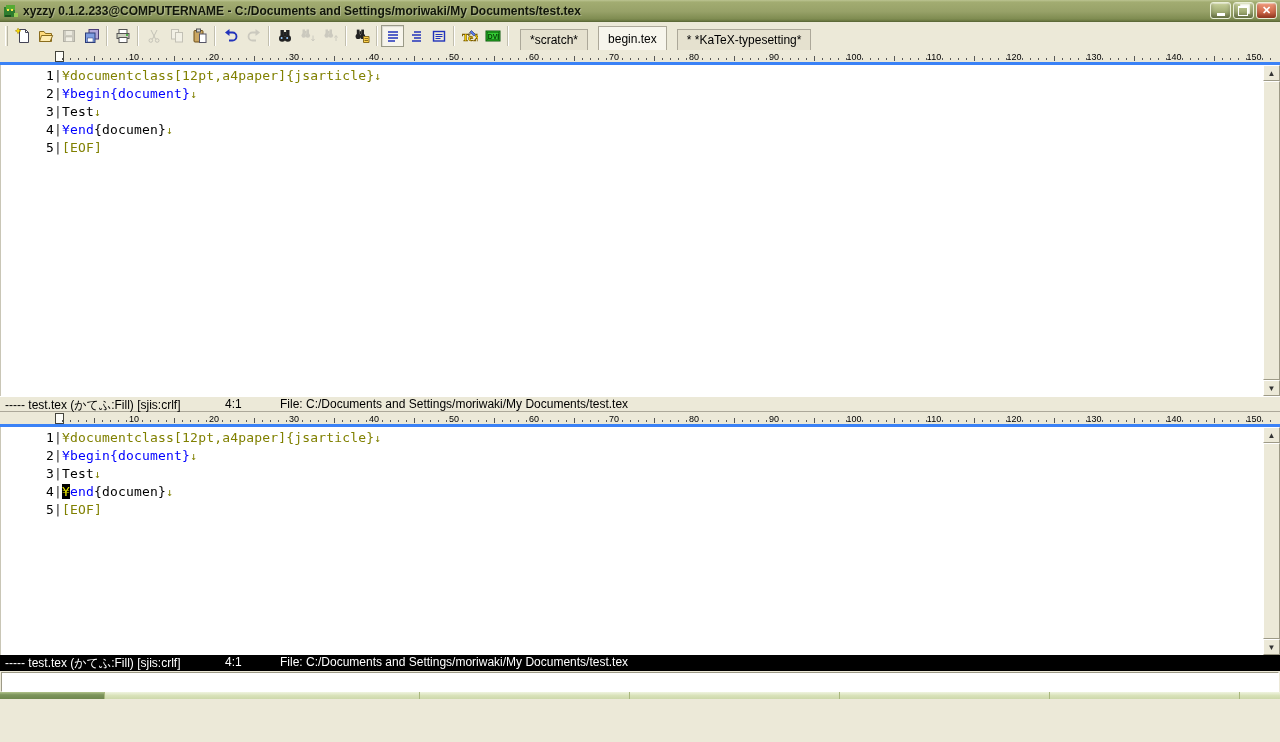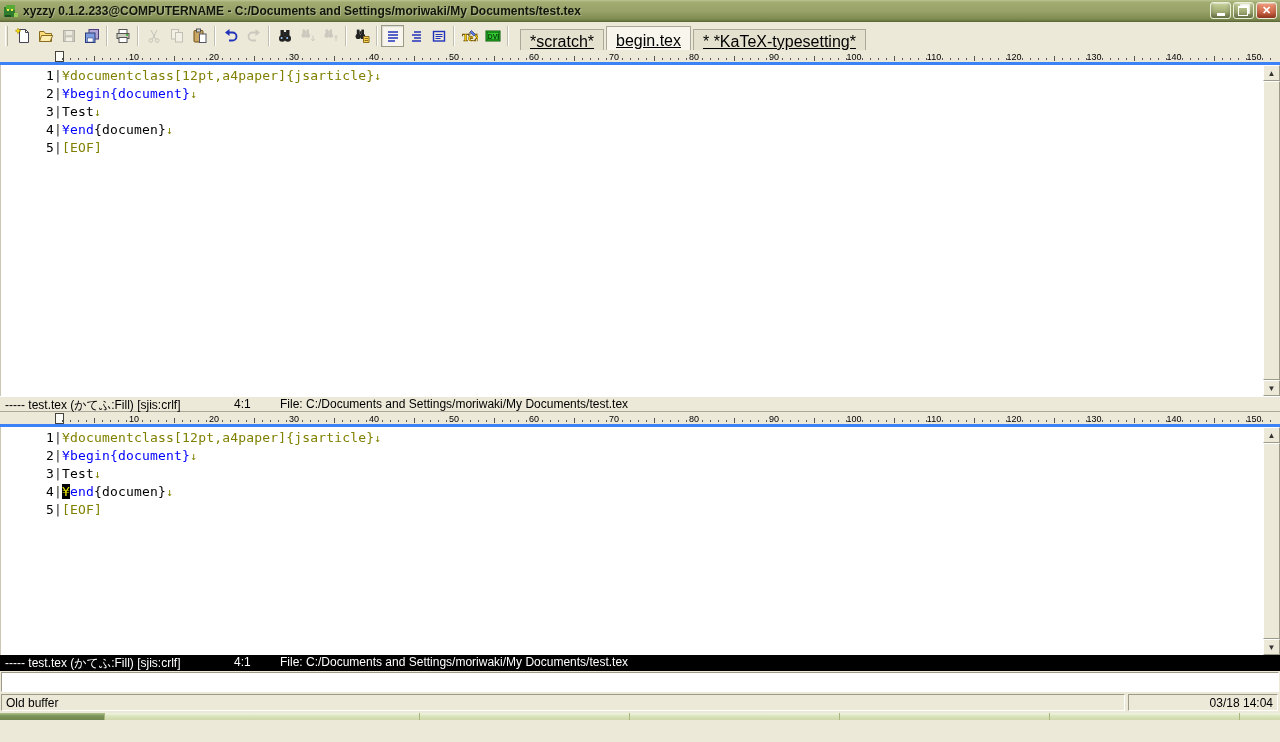--- a/index.html
+++ b/index.html
@@ -33,22 +33,22 @@
   
   .toolbar { height:28px; flex:none; background:#ece9d8; display:flex; align-items:center; padding:0 2px; }
   .tgrip { width:3px; height:20px; border-left:1px solid #fff; border-right:1px solid #b8b5a5; margin:0 3px; flex:none; }
   .tbtn { width:23px; height:22px; flex:none; display:flex; align-items:center; justify-content:center;
     border:1px solid transparent; }
   .tbtn svg { display:block; }
   .tbtn.pressed { background:#f7f5ec; border:1px solid #9a9a88; box-shadow:inset 1px 1px 1px rgba(0,0,0,.12); }
   .tbtn.disabled svg { opacity:.35; filter:grayscale(1); }
   .tsep { width:2px; height:20px; border-left:1px solid #c2bfae; border-right:1px solid #fff; margin:0 3px; flex:none; }
   .tabs { display:flex; align-items:flex-end; align-self:flex-end; height:24px; margin-left:8px; }
-  .tab { font-size:16px; color:#000; background:#e5e1cf; border:1px solid #aca899; border-bottom:none;
-    padding:3px 9px 3px; margin-right:2px; white-space:nowrap; height:21px;text-decoration:underline; }
+  .tab { font-size:12px; color:#000; background:#e5e1cf; border:1px solid #aca899; border-bottom:none;
+    padding:3px 9px 3px; margin-right:10px; white-space:nowrap; height:21px; }
   .tab.active { background:#f7f5ec; height:24px; padding-top:5px; }
 
   
   .ruler { height:15px; flex:none; background:#ece9d8; position:relative; overflow:hidden;
     border-bottom:3px solid #3b82f6; }
   .ruler .num { position:absolute; top:2px; font-size:9px; color:#000; transform:translateX(-50%); }
   .ruler .dot { position:absolute; top:8px; width:1px; height:2px; background:#555; }
   .ruler .tick { position:absolute; top:6px; width:1px; height:5px; background:#555; }
   .ruler .margin-box { position:absolute; left:55px; top:1px; width:9px; height:11px;
     background:#fdfdf8; border:1px solid #44443c; }
@@ -69,21 +69,21 @@
   .sbtn { height:16px; background:#ece9d8; border:1px solid; border-color:#fff #9d9a87 #9d9a87 #fff;
     display:flex; align-items:center; justify-content:center; font-size:8px; color:#333; }
   .sthumb { position:absolute; top:16px; bottom:16px; left:0; right:0; background:#ece9d8;
     border:1px solid; border-color:#fff #9d9a87 #9d9a87 #fff; }
 
   
   .modeline { height:16px; flex:none; position:relative; font-size:12px; white-space:nowrap; }
   .modeline.light { background:#ece9d8; color:#000; border-top:1px solid #fff; border-bottom:1px solid #aca899; }
   .modeline.dark { background:#000; color:#fff; }
   .ml-left { position:absolute; left:5px; top:0px; }
-  .ml-pos  { position:absolute; left:234px; top:0px; }
+  .ml-pos  { position:absolute; left:225px; top:0px; }
   .ml-file { position:absolute; left:280px; top:0px; }
 
   
   .minibuffer { height:20px; flex:none; background:#fff; margin:1px 1px 0;
     border:1px solid; border-color:#9d9a87 #fff #fff #9d9a87; }
   .statusbar { height:21px; flex:none; background:#ece9d8; display:flex; gap:3px; padding:2px 2px 2px 1px; }
   .panel { border:1px solid; border-color:#9d9a87 #fff #fff #9d9a87; font-size:12px; color:#000;
     padding:0 4px; display:flex; align-items:center; white-space:nowrap; }
   .panel.msg { flex:1; }
   .panel.clock { width:150px; justify-content:flex-end; }
@@ -644,24 +644,20 @@
     </div>
 
   <div class="modeline dark" id="modeline2">
       <span class="ml-left">----- test.tex (かてふ:Fill) [sjis:crlf]</span>
       <span class="ml-pos">4:1</span>
       <span class="ml-file">File: C:/Documents and Settings/moriwaki/My Documents/test.tex</span>
     </div>
 
   <div class="minibuffer"></div>
 
-  <div class="statusbar">
-    <div class="panel msg">Old buffer</div>
-    <div class="panel clock">03/18 14:04</div>
-  </div>
 
   <div class="taskbar-strip">
     <div class="tb-seg dark" style="width:105px;"></div>
     <div class="tb-seg light" style="width:315px;"></div>
     <div class="tb-seg light" style="width:210px;"></div>
     <div class="tb-seg light" style="width:210px;"></div>
     <div class="tb-seg light" style="width:210px;"></div>
     <div class="tb-seg light" style="width:190px;"></div>
     <div class="tb-seg light" style="width:40px;border-right:none;"></div>
   </div>

